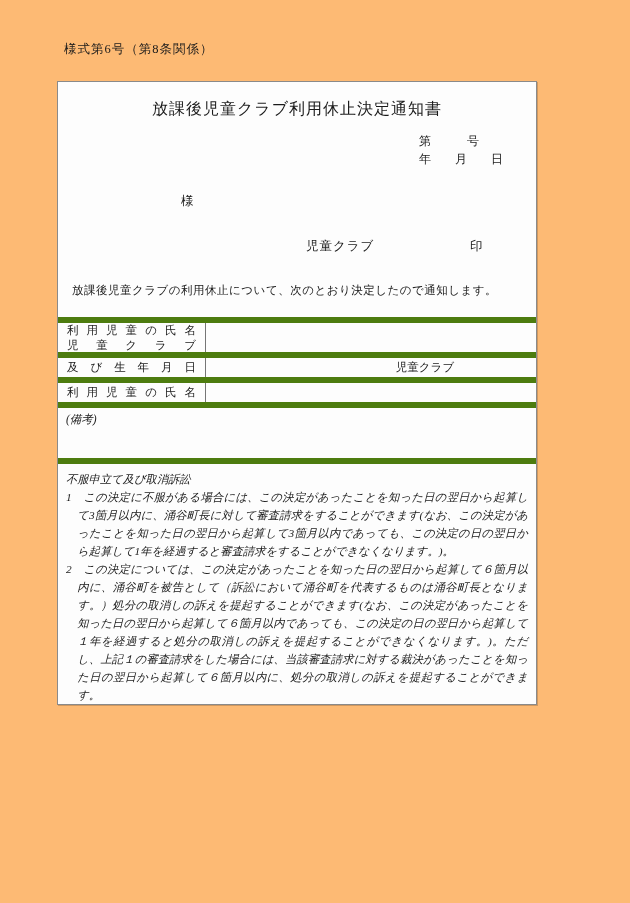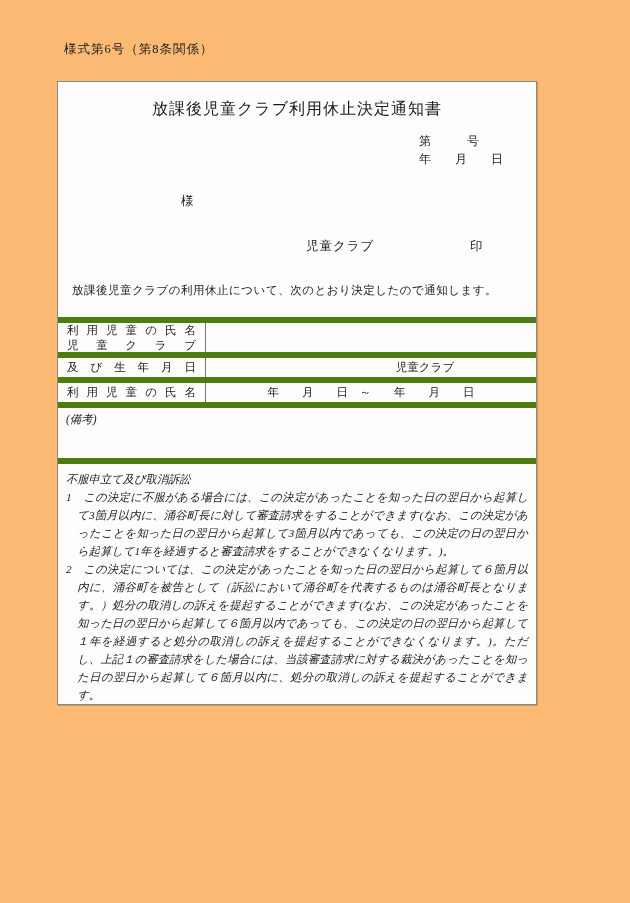--- a/index.html
+++ b/index.html
@@ -174,21 +174,20 @@
         <div class="tlabel">
           <div class="jline">及び生年月日</div>
         </div>
         <div class="tvalue club">児童クラブ</div>
       </div>
 
       <div class="trow r3">
         <div class="tlabel">
           <div class="jline">利用児童の氏名</div>
         </div>
-        <div class="tvalue">年　　月　　日　～　　年　　月　　日</div>
       </div>
 
       <div class="trow r4">
         <div class="cell-full">(備考)</div>
       </div>
 
       <div class="trow r5">
         <div class="appeal-cell">
           <p>不服申立て及び取消訴訟</p>
           <p class="item">1　この決定に不服がある場合には、この決定があったことを知った日の翌日から起算して3箇月以内に、涌谷町長に対して審査請求をすることができます(なお、この決定があったことを知った日の翌日から起算して3箇月以内であっても、この決定の日の翌日から起算して1年を経過すると審査請求をすることができなくなります。)。</p>

